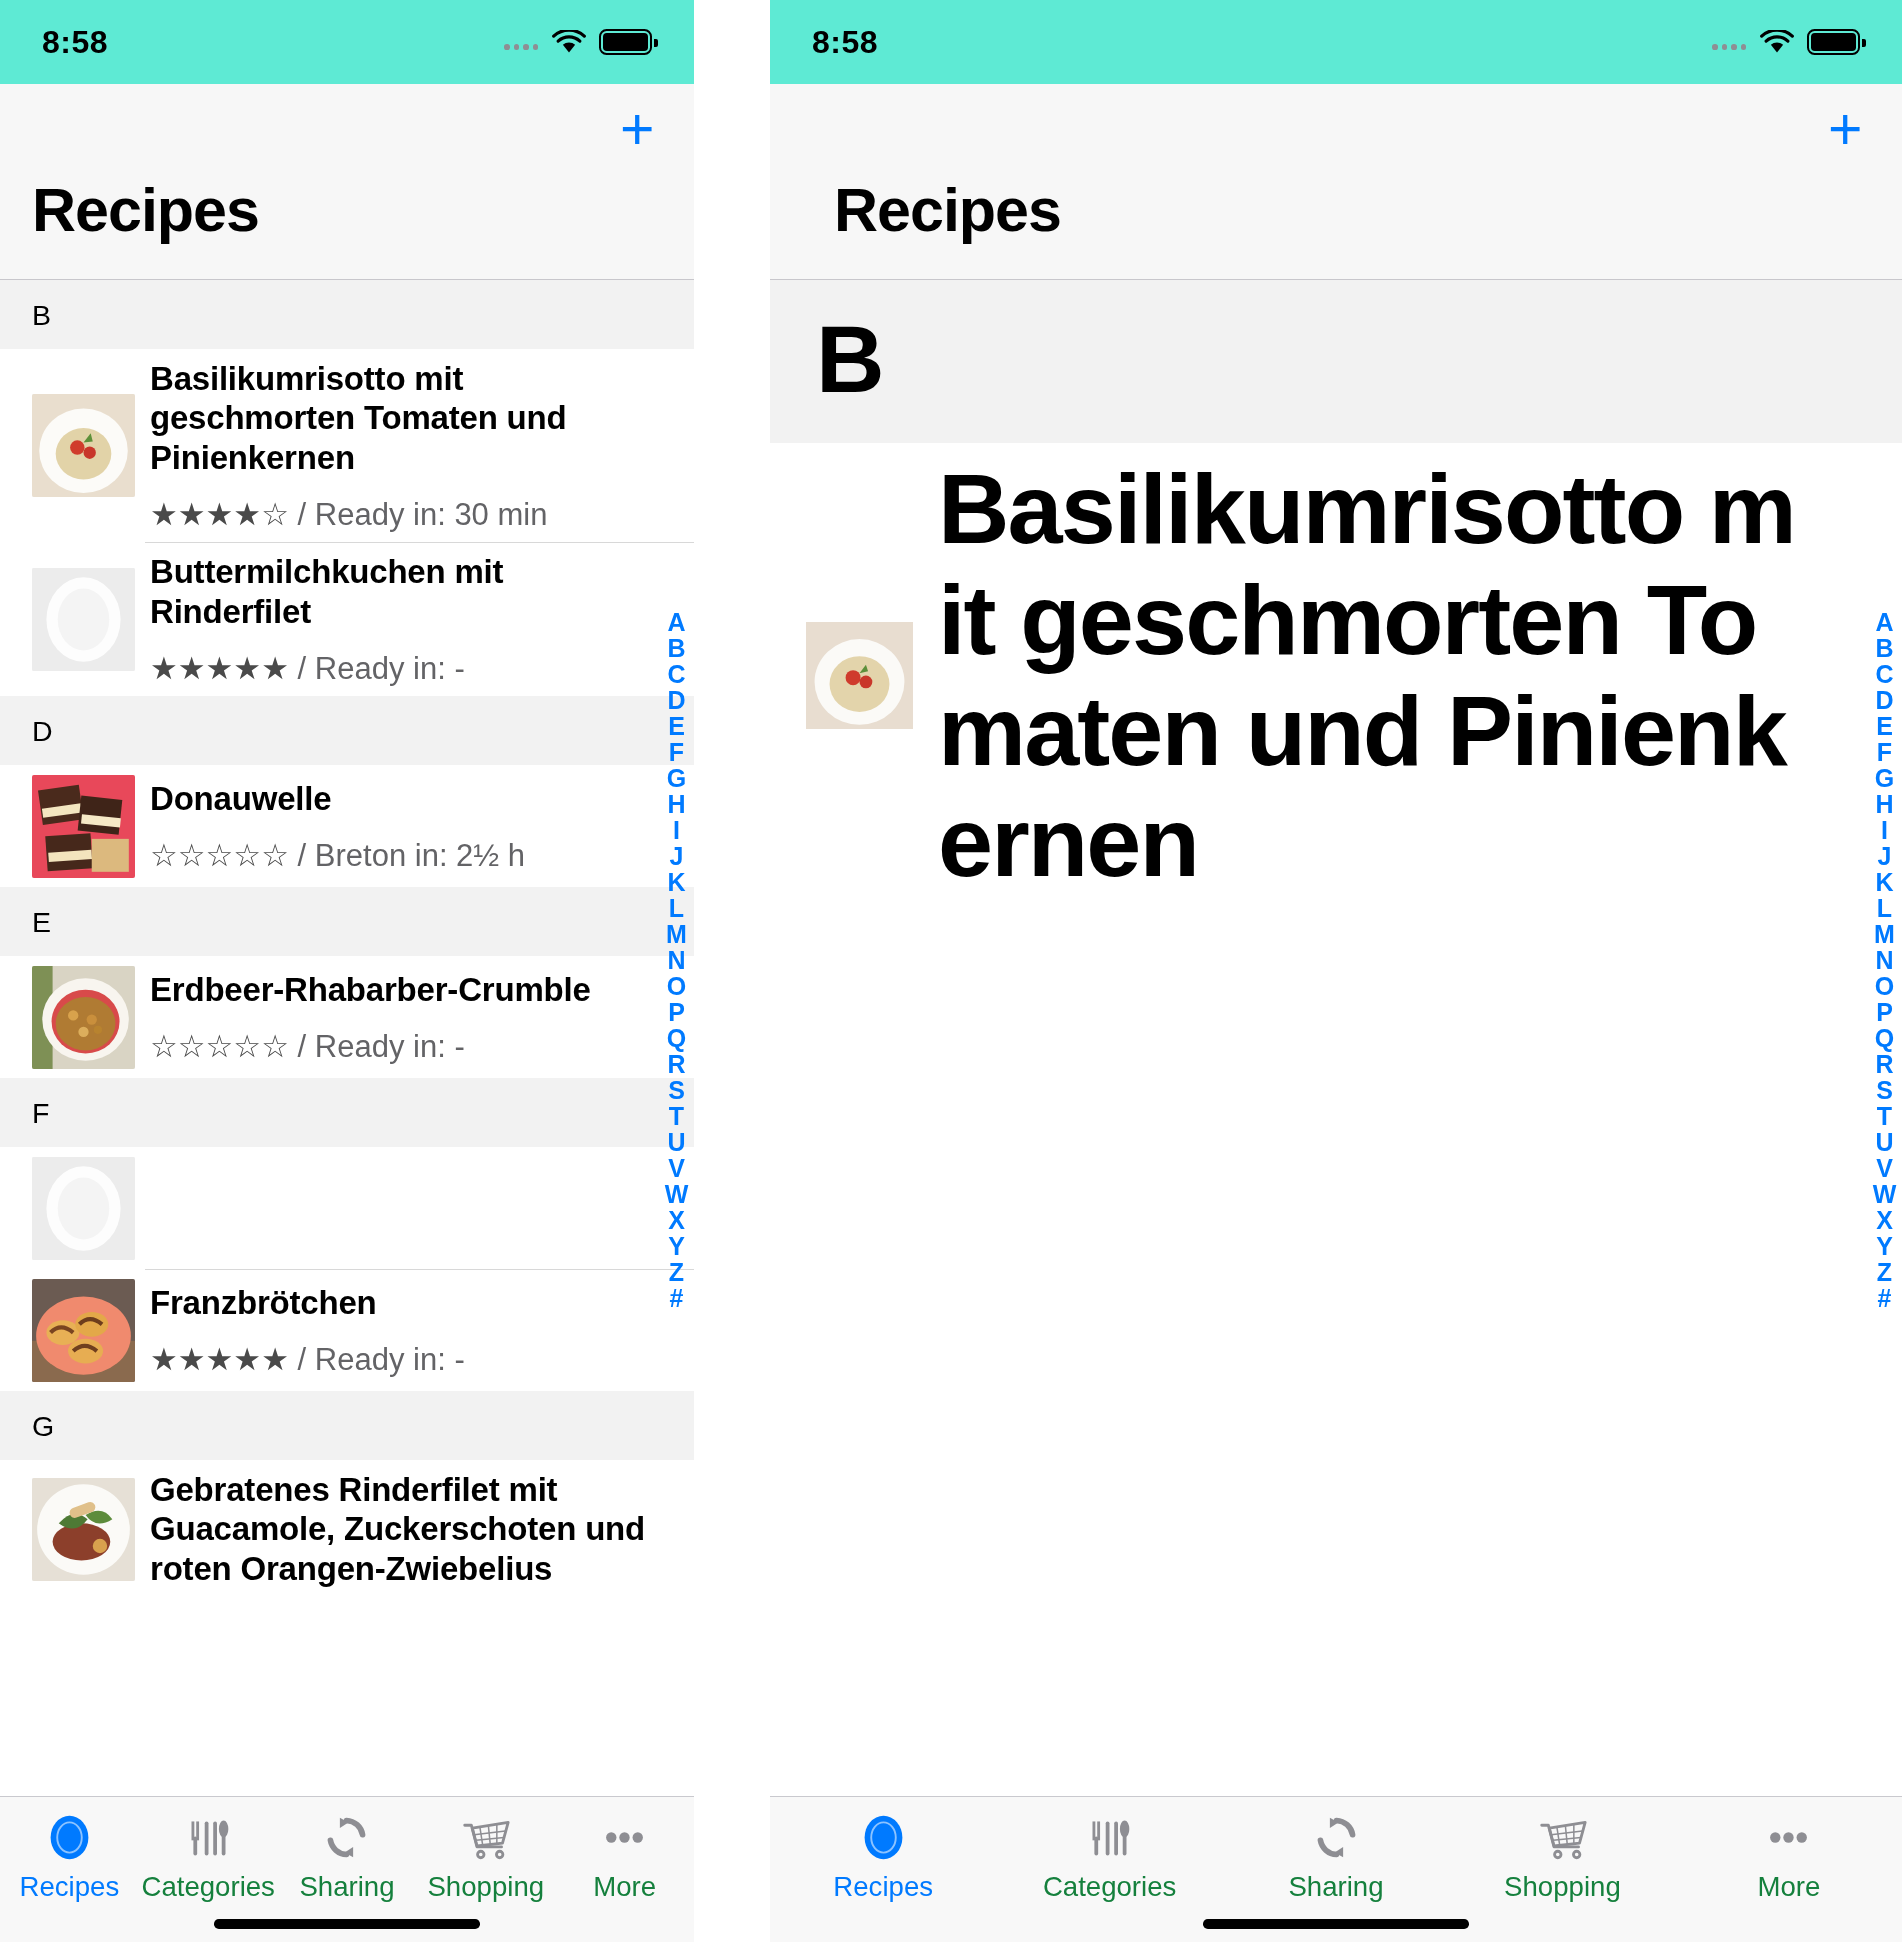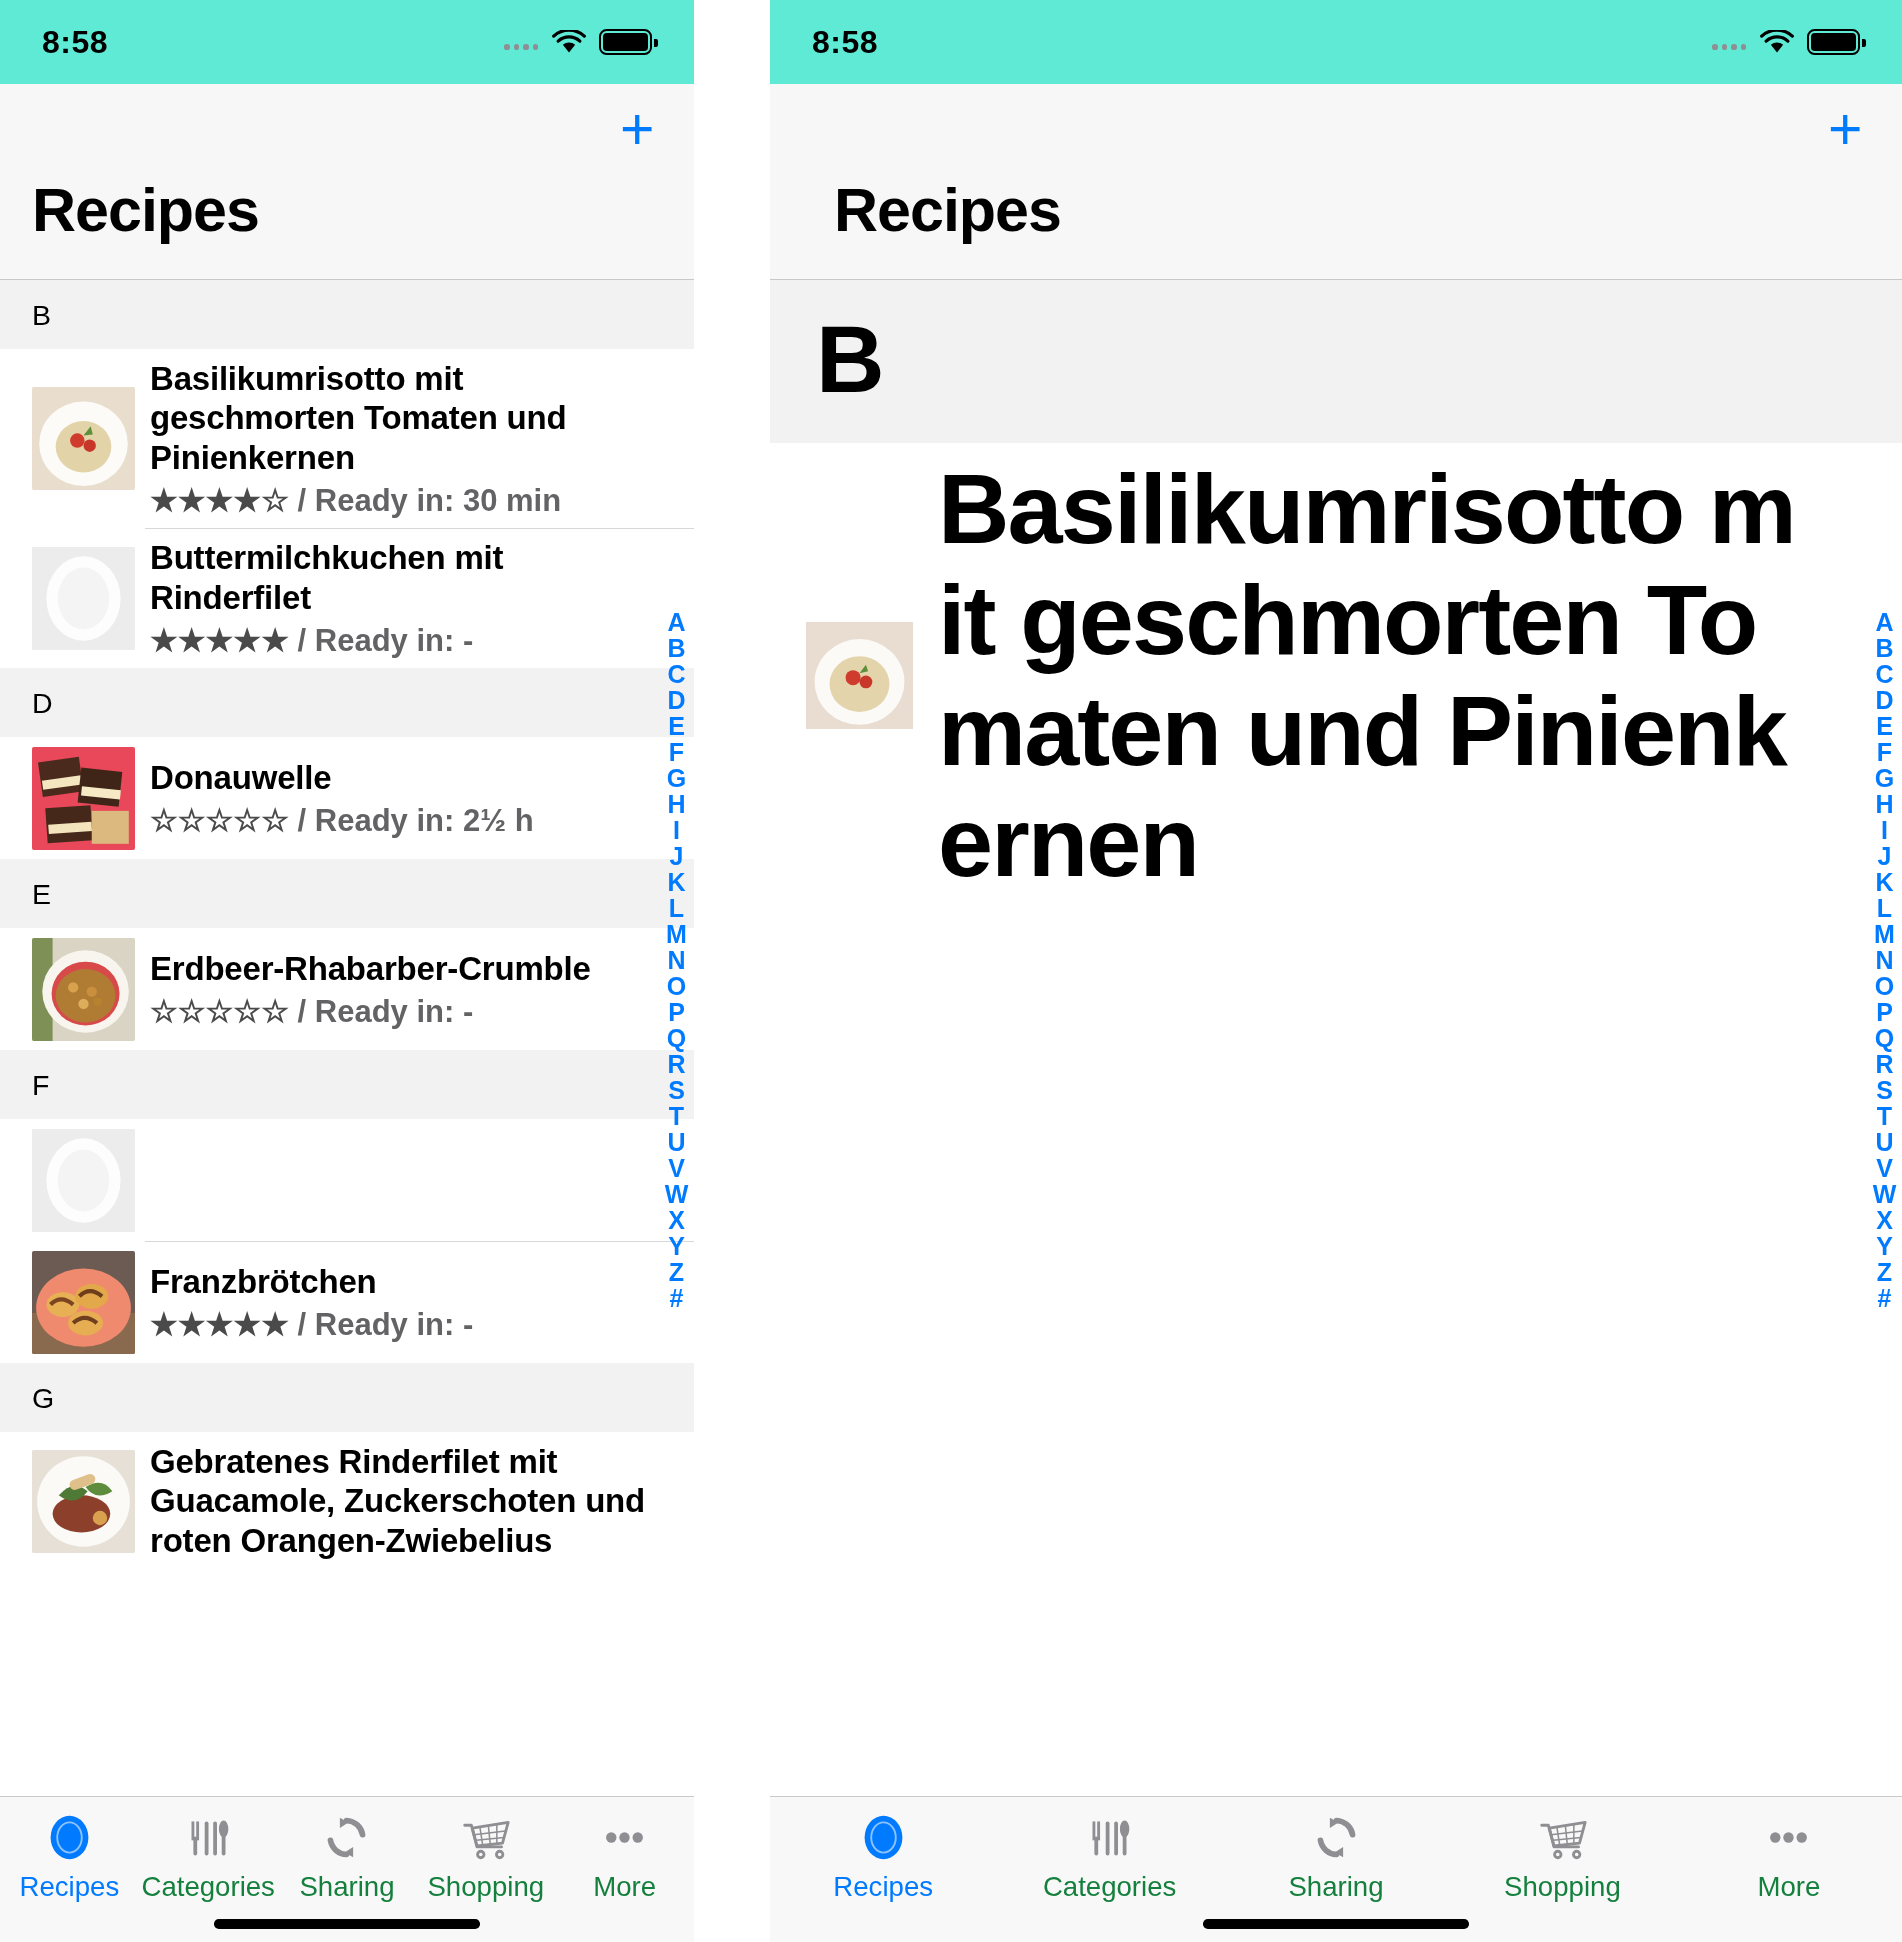--- a/index.html
+++ b/index.html
@@ -100,23 +100,22 @@
   }
   .thumb svg { display: block; width: 100%; height: 100%; }
   .row-body { flex: 1 1 auto; min-width: 0; }
   .row-title {
     font-size: 33px; font-weight: 700; color: #000;
     line-height: 1.2;
     letter-spacing: -0.2px;
   }
   .row-meta {
     font-size: 31px; color: #636366;
-    margin-top: 6px; white-space: nowrap;
+    margin-top: 20px; white-space: nowrap;
     line-height: 1.15;
-    font-weight: bold;
   }
   .stars { color: #4a4a4a; letter-spacing: 0px; }
 
   
   .indexbar {
     position: absolute;
     right: 5.7px;
     display: flex; flex-direction: column;
     align-items: center;
     color: #007aff;
@@ -255,21 +254,21 @@
       <rect x="10" y="30" width="38" height="9" fill="#f4e6c0" transform="rotate(-8 29 34)"></rect>
       <rect x="46" y="22" width="40" height="34" fill="#3f2418" transform="rotate(6 66 39)"></rect>
       <rect x="48" y="40" width="38" height="9" fill="#f6e9c6" transform="rotate(6 67 44)"></rect>
       <rect x="14" y="58" width="44" height="34" fill="#46281b" transform="rotate(-4 36 75)"></rect>
       <rect x="16" y="74" width="42" height="9" fill="#f3e4bd" transform="rotate(-4 37 78)"></rect>
       <rect x="58" y="62" width="36" height="32" fill="#dcb97e"></rect>
             </svg>
           </div>
           <div class="row-body">
             <div class="row-title">Donauwelle</div>
-            <div class="row-meta"><span class="stars">☆☆☆☆☆</span><span> / Ready in: 2½ h</span></div>
+            <div class="row-meta"><span class="stars">☆☆☆☆☆</span><span> / Breton in: 2½ h</span></div>
           </div>
         </div>
         <div class="section-header">E</div>
         <div class="row">
           <div class="thumb">
             <svg viewBox="0 0 100 100" preserveAspectRatio="none">
       <rect width="100" height="100" fill="#d9d4c4"></rect>
       <rect x="0" y="0" width="20" height="100" fill="#7e9055"></rect>
       <ellipse cx="52" cy="52" rx="42" ry="40" fill="#f8f5ef"></ellipse>
       <ellipse cx="52" cy="54" rx="33" ry="31" fill="#d84a4a"></ellipse>

